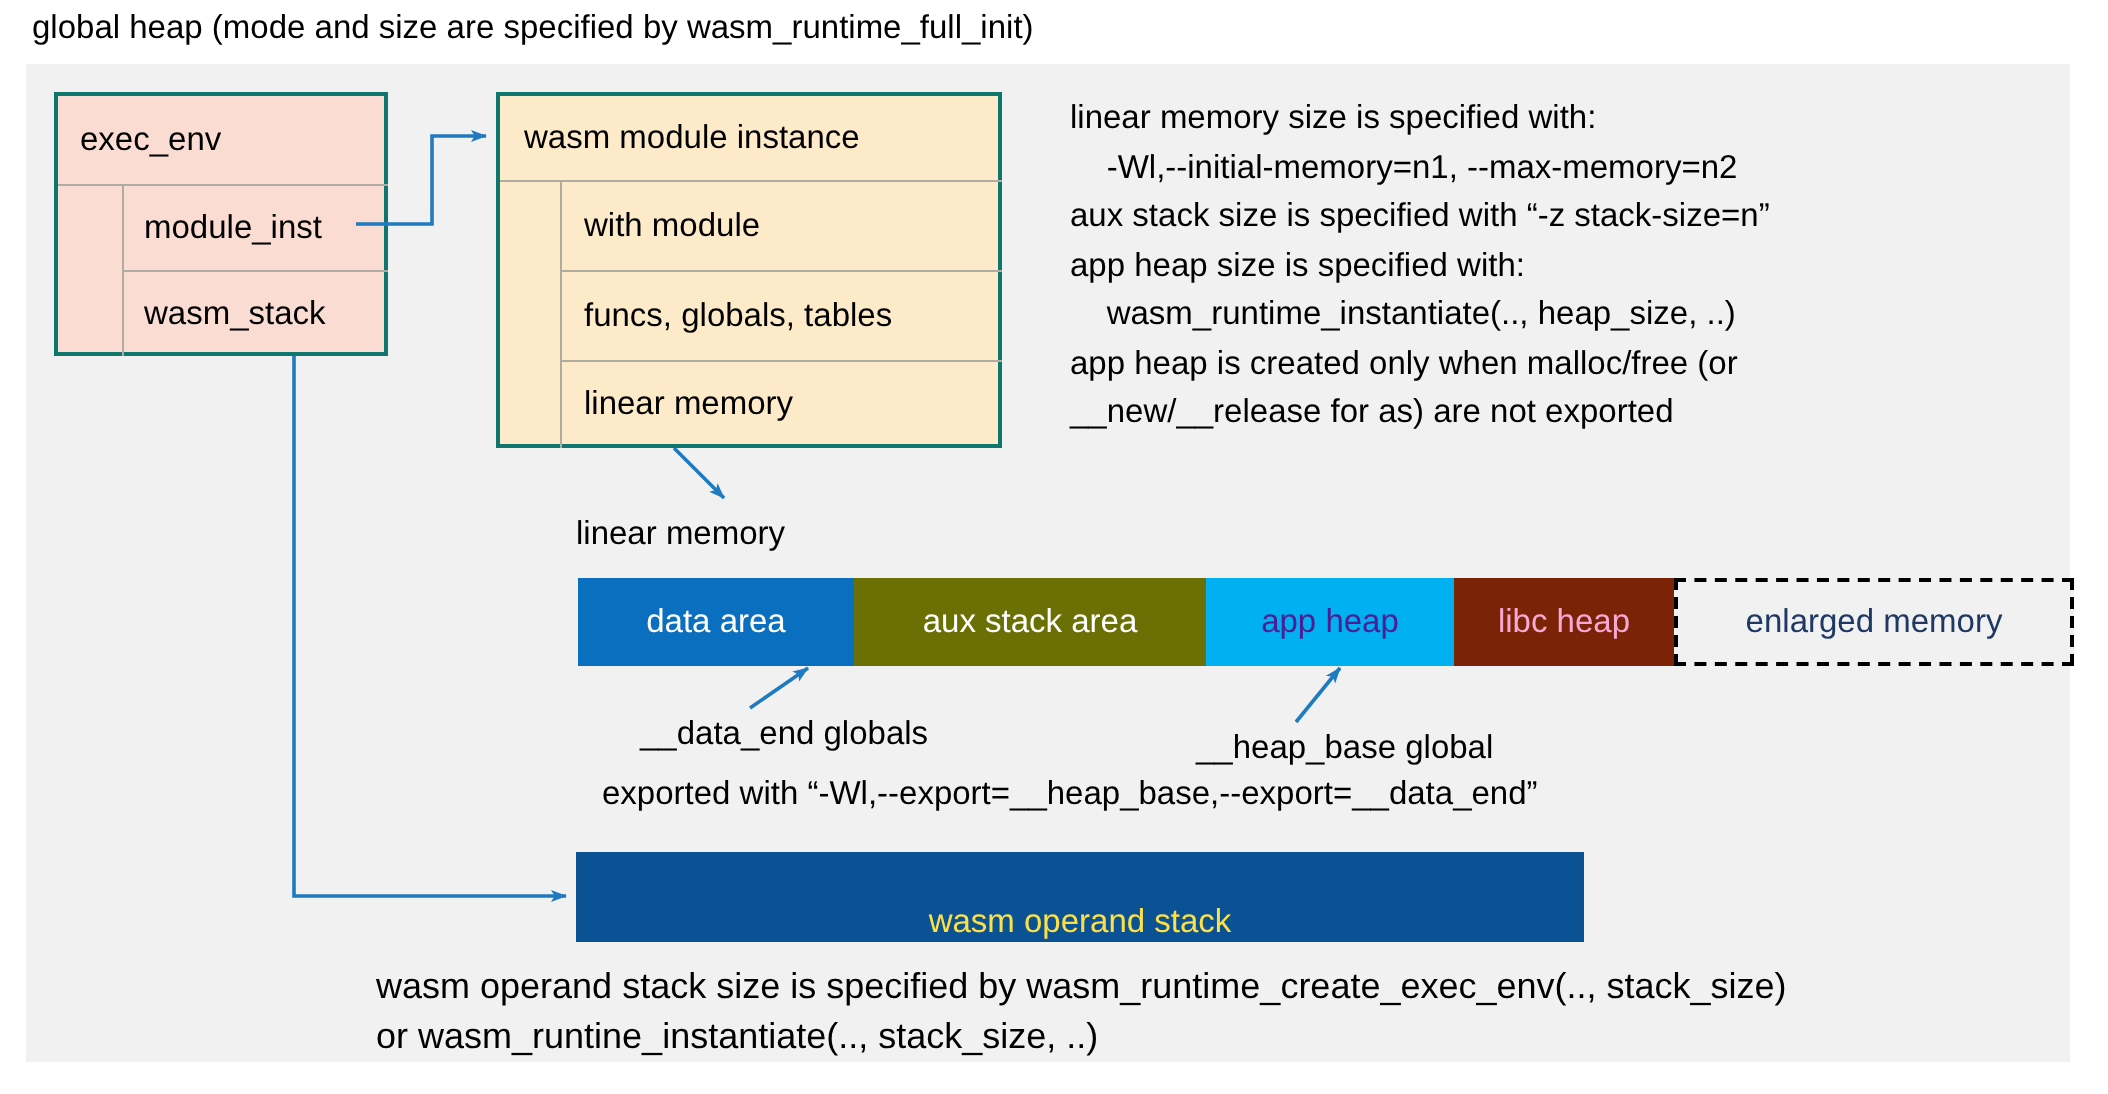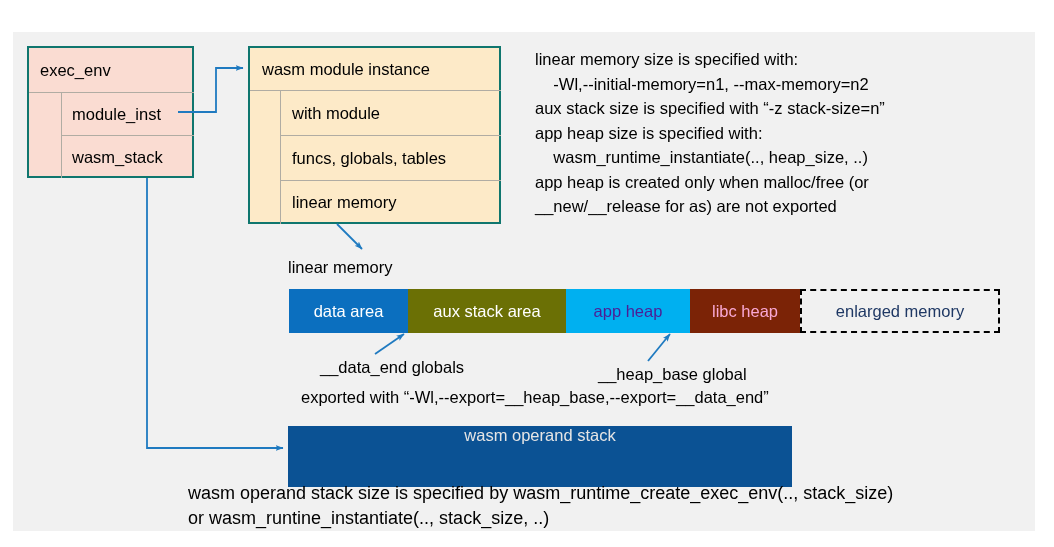--- a/index.html
+++ b/index.html
@@ -175,26 +175,26 @@
     background: #f1f1f1;
     border: 2.5px dashed #000000;
   }
 
   
   .opstack {
     position: absolute;
     left: 288px;
     top: 426px;
     width: 504px;
-    height: 61px;
+    height: 45px;
     background: #0b5294;
     display: flex;
-    align-items: flex-start;
+    align-items: flex-end;
     justify-content: center;
-    color: #e5e5e5;
+    color: #fde047;
     font-size: 16.5px;
     white-space: nowrap;
   }
 
   
   .ann {
     position: absolute;
     font-size: 16.5px;
     white-space: nowrap;
     color: #000;
@@ -220,20 +220,21 @@
     width: 1054px;
     height: 547px;
     pointer-events: none;
   }
 </style>
 </head>
 <body>
 
 <div id="root">
 
+  <div class="title">global heap (mode and size are specified by wasm_runtime_full_init)</div>
 
   <div class="canvas" style="background: rgb(241, 241, 241);"></div>
 
   <div class="box execenv" style="background: rgb(250, 220, 210);">
     <div class="row execenv-header">
       <span>exec_env</span>
     </div>
     <div class="execenv-indent"></div>
     <div class="row execenv-r1">
       <span>module_inst</span>
@@ -262,24 +263,24 @@
   <div class="notes">linear memory size is specified with:
     -Wl,--initial-memory=n1, --max-memory=n2
 aux stack size is specified with “-z stack-size=n”
 app heap size is specified with:
     wasm_runtime_instantiate(.., heap_size, ..)
 app heap is created only when malloc/free (or
 __new/__release for as) are not exported</div>
 
   <div class="lm-label">linear memory</div>
   <div class="membar">
-      <div class="seg" style="width: 119px; background: rgb(11, 111, 191); color: rgb(255, 255, 255);">
+      <div class="seg" style="width: 138px; background: rgb(11, 111, 191); color: rgb(255, 255, 255);">
         <span>data area</span>
       </div>
-      <div class="seg" style="width: 158px; background: rgb(107, 112, 5); color: rgb(255, 255, 255);">
+      <div class="seg" style="width: 176px; background: rgb(107, 112, 5); color: rgb(255, 255, 255);">
         <span>aux stack area</span>
       </div>
       <div class="seg" style="width: 124px; background: rgb(0, 176, 240); color: #4c1d95;">
         <span>app heap</span>
       </div>
       <div class="seg" style="width: 110px; background: rgb(123, 35, 6); color: #f9a8d4;">
         <span>libc heap</span>
       </div>
       <div class="seg enlarged" style="width: 200px; color: rgb(31, 56, 100);">
         <span>enlarged memory</span>

